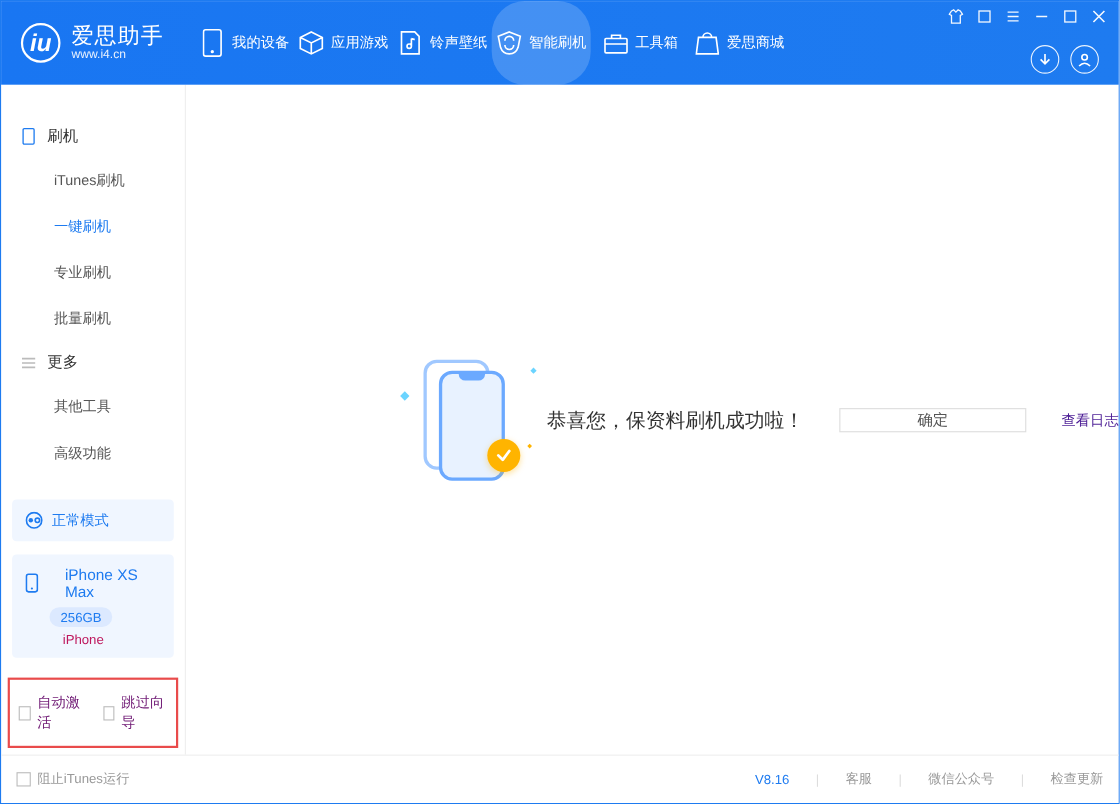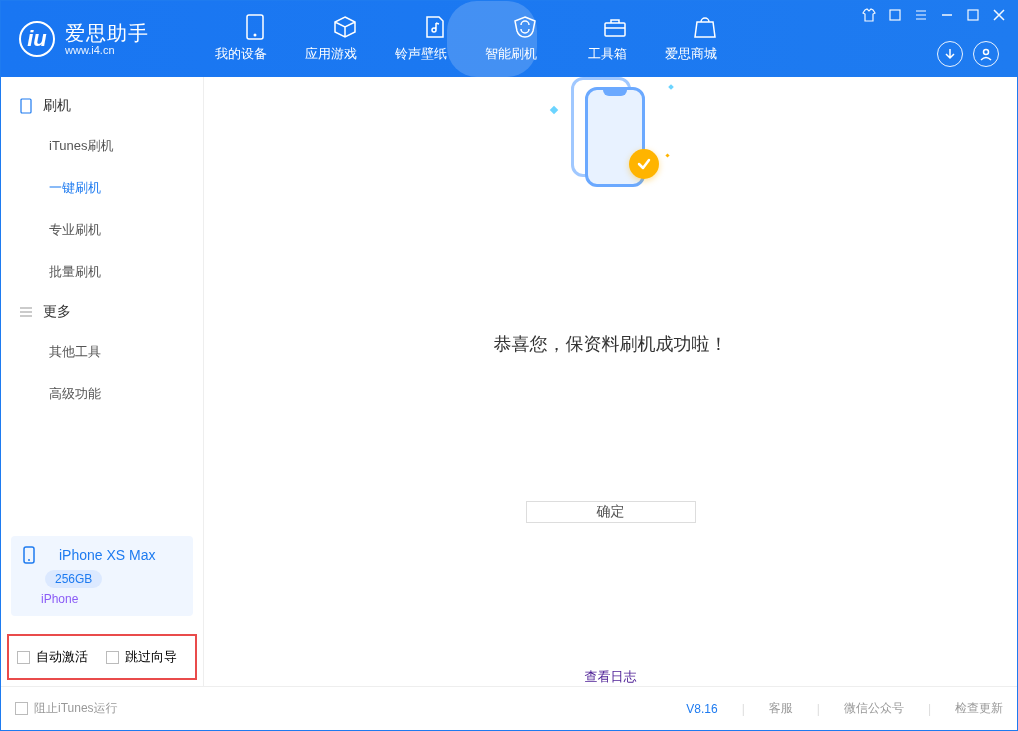--- a/index.html
+++ b/index.html
@@ -5,44 +5,44 @@
 * { box-sizing: border-box; margin: 0; padding: 0; }
 body { font-family: "Microsoft YaHei", sans-serif; font-size: 13px; color: #333; background: #fff; }
 .window { width: 1018px; height: 731px; border: 1px solid #1e7bf0; display: flex; flex-direction: column; margin: 0 auto; }
 .header { height: 76px; background: linear-gradient(to right, #1976f2, #1e7bf0); display: flex; align-items: center; color: #fff; position: relative; }
 .logo-area { display: flex; align-items: center; padding: 0 18px; gap: 10px; }
 .logo-circle { width: 36px; height: 36px; border: 2.5px solid #fff; border-radius: 50%; display: flex; align-items: center; justify-content: center; font-weight: bold; font-size: 22px; font-style: italic; }
 .logo-text { line-height: 1.1; }
 .logo-title { font-size: 20px; font-weight: 500; letter-spacing: 1px; }
 .logo-sub { font-size: 11px; opacity: .9; }
 .tabs { display: flex; height: 100%; margin-left: 10px; }
-.tab { width: 90px; display: flex; flex-direction: column; align-items: flex-end; justify-content: center; gap: 6px; cursor: pointer; }
+.tab { width: 90px; display: flex; flex-direction: row; align-items: center; justify-content: center; gap: 6px; cursor: pointer; }
 .tab.active { background: rgba(255,255,255,.18); border-radius: 30px; }
 .tab-icon { width: 24px; height: 24px; display: flex; align-items: center; justify-content: center; }
 .tab-label { font-size: 13px; }
 .header-right { position: absolute; right: 10px; top: 6px; display: flex; gap: 10px; align-items: center; }
 .sysicon { width: 16px; height: 16px; display: flex; align-items: center; justify-content: center; cursor: pointer; opacity: .95; }
 .header-circles { position: absolute; right: 18px; bottom: 10px; display: flex; gap: 10px; }
 .circle-btn { width: 26px; height: 26px; border: 1.8px solid rgba(255,255,255,.9); border-radius: 50%; display: flex; align-items: center; justify-content: center; cursor: pointer; }
 .body { flex: 1; display: flex; min-height: 0; }
-.sidebar { width: 203px; border-right: 1px solid #eee; display: flex; flex-direction: column; padding-top: 10px; }
+.sidebar { width: 168px; border-right: 1px solid #eee; display: flex; flex-direction: column; padding-top: 28px; }
 .sec-head { display: flex; align-items: center; gap: 10px; padding: 10px 18px; font-size: 14px; font-weight: 500; color: #333; }
 .sec-icon { width: 14px; height: 14px; display: flex; align-items: center; justify-content: center; }
 .sub-item { padding: 12px 18px 12px 48px; font-size: 13px; color: #555; cursor: pointer; }
 .sub-item.active { color: #1e7bf0; }
 .spacer { flex: 1; }
 .mode-card { margin: 6px 10px; background: #f0f6ff; border-radius: 4px; padding: 10px 12px; display: flex; align-items: center; gap: 8px; color: #1e7bf0; cursor: pointer; }
 .device-card { margin: 6px 10px; background: #f0f6ff; border-radius: 4px; padding: 10px 12px; cursor: pointer; }
 .dev-row1 { display: flex; align-items: center; gap: 24px; color: #1e7bf0; font-weight: 500; font-size: 14px; }
 .dev-cap { display: inline-block; background: #dce9ff; color: #1e7bf0; font-size: 12px; padding: 2px 10px; border-radius: 10px; margin: 6px 0 4px 22px; }
-.dev-sub { color: #8b5cf6; font-size: 12px; margin-left: 18px; }
-.checks-outline { border: 2px solid #e94b4b; margin: 12px 6px 6px; padding: 12px 8px; display: flex; gap: 18px; color: #000000; }
+.dev-sub { color: #be185d; font-size: 12px; margin-left: 34px; }
+.checks-outline { border: 2px solid #e94b4b; margin: 12px 6px 6px; padding: 12px 8px; display: flex; gap: 18px; color: #701a75; }
 .cb { display: flex; align-items: center; gap: 6px; cursor: pointer; }
 .cb-box { width: 13px; height: 13px; border: 1px solid #bbb; }
-.main { flex: 1; display: flex; flex-direction: column; align-items: center; justify-content: space-between; gap: 8px; }
+.main { flex: 1; display: flex; flex-direction: row; align-items: center; justify-content: flex-end; gap: 32px; }
 .illus { width: 80px; height: 110px; position: relative; }
 .phone-back { position: absolute; width: 60px; height: 100px; border: 3px solid #a0c8ff; border-radius: 12px; left: 0; top: 0; }
 .phone-front { position: absolute; width: 60px; height: 100px; border: 3px solid #6ba9ff; border-radius: 12px; background: #e8f2ff; left: 14px; top: 10px; }
 .notch { position: absolute; width: 24px; height: 6px; background: #6ba9ff; border-radius: 0 0 6px 6px; top: 0; left: 50%; transform: translateX(-50%); }
 .check-badge { position: absolute; width: 30px; height: 30px; background: #ffb400; border-radius: 50%; right: -8px; bottom: 8px; display: flex; align-items: center; justify-content: center; box-shadow: 0 2px 6px rgba(255,180,0,.4); }
 .sparkle { position: absolute; width: 6px; height: 6px; background: #6bd4ff; transform: rotate(45deg); }
 .msg { font-size: 18px; color: #333; }
 .ok-btn { width: 170px; height: 22px; border: 1px solid #ddd; background: #fff; color: #555; font-size: 14px; cursor: pointer; }
 .log-link { color: #4c1d95; font-size: 13px; cursor: pointer; }
 .footer { height: 44px; border-top: 1px solid #eee; display: flex; align-items: center; padding: 0 14px; font-size: 12px; color: #999; }
@@ -191,20 +191,30 @@
               <path d="M1 2h12M1 6h12M1 10h12" stroke="#bbb" stroke-width="1.5"></path>
             </svg>
         </span>
         <span>更多</span>
       </div>
       <div class="sub-item">其他工具</div>
       <div class="sub-item">高级功能</div>
 
       <div class="spacer"></div>
 
+      <div class="mode-card">
+        <span>
+          <svg width="16" height="16" viewBox="0 0 16 16">
+              <circle cx="8" cy="8" r="7" fill="none" stroke="#1e7bf0" stroke-width="1.5"></circle>
+              <circle cx="5" cy="8" r="2" fill="#1e7bf0"></circle>
+              <circle cx="11" cy="8" r="2" fill="none" stroke="#1e7bf0" stroke-width="1.5"></circle>
+            </svg>
+        </span>
+        <span>正常模式</span>
+      </div>
 
       <div class="device-card">
         <div class="dev-row1">
           <span>
             <svg width="12" height="18" viewBox="0 0 12 18">
                 <rect x="1" y="1" width="10" height="16" rx="2" fill="none" stroke="#1e7bf0" stroke-width="1.5"></rect>
                 <circle cx="6" cy="14" r="1" fill="#1e7bf0"></circle>
               </svg>
           </span>
           <span>iPhone XS Max</span>

